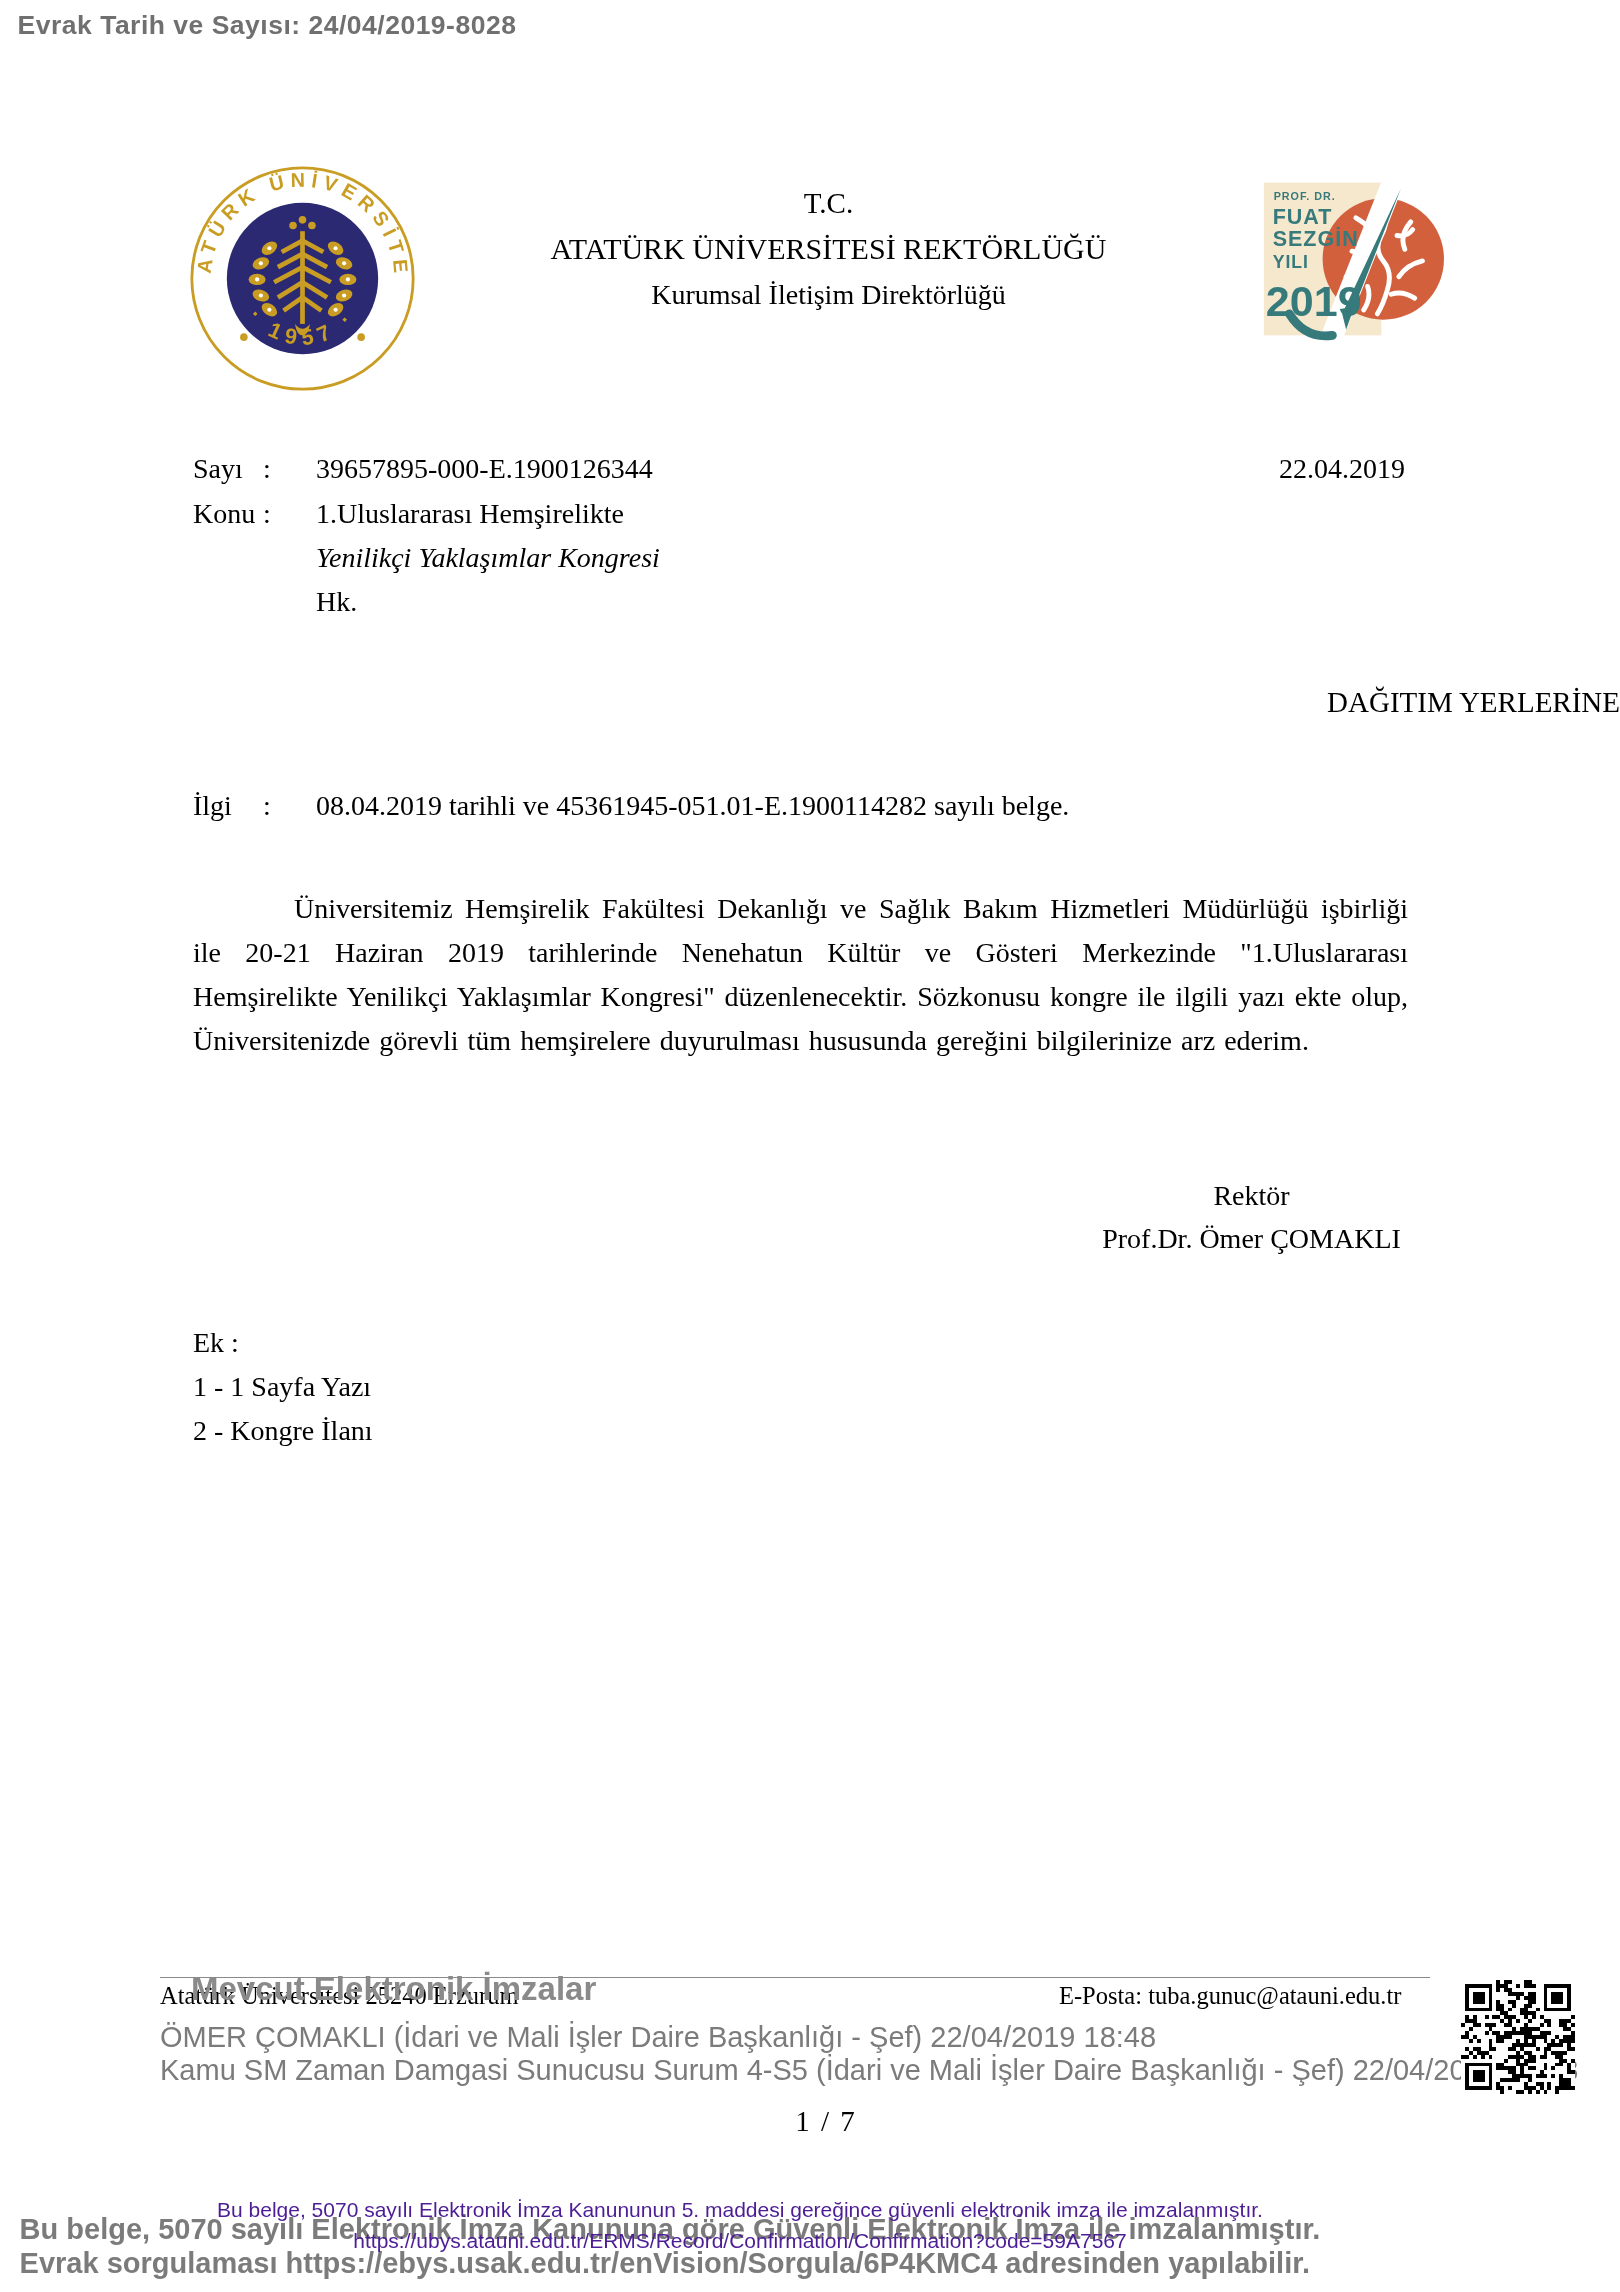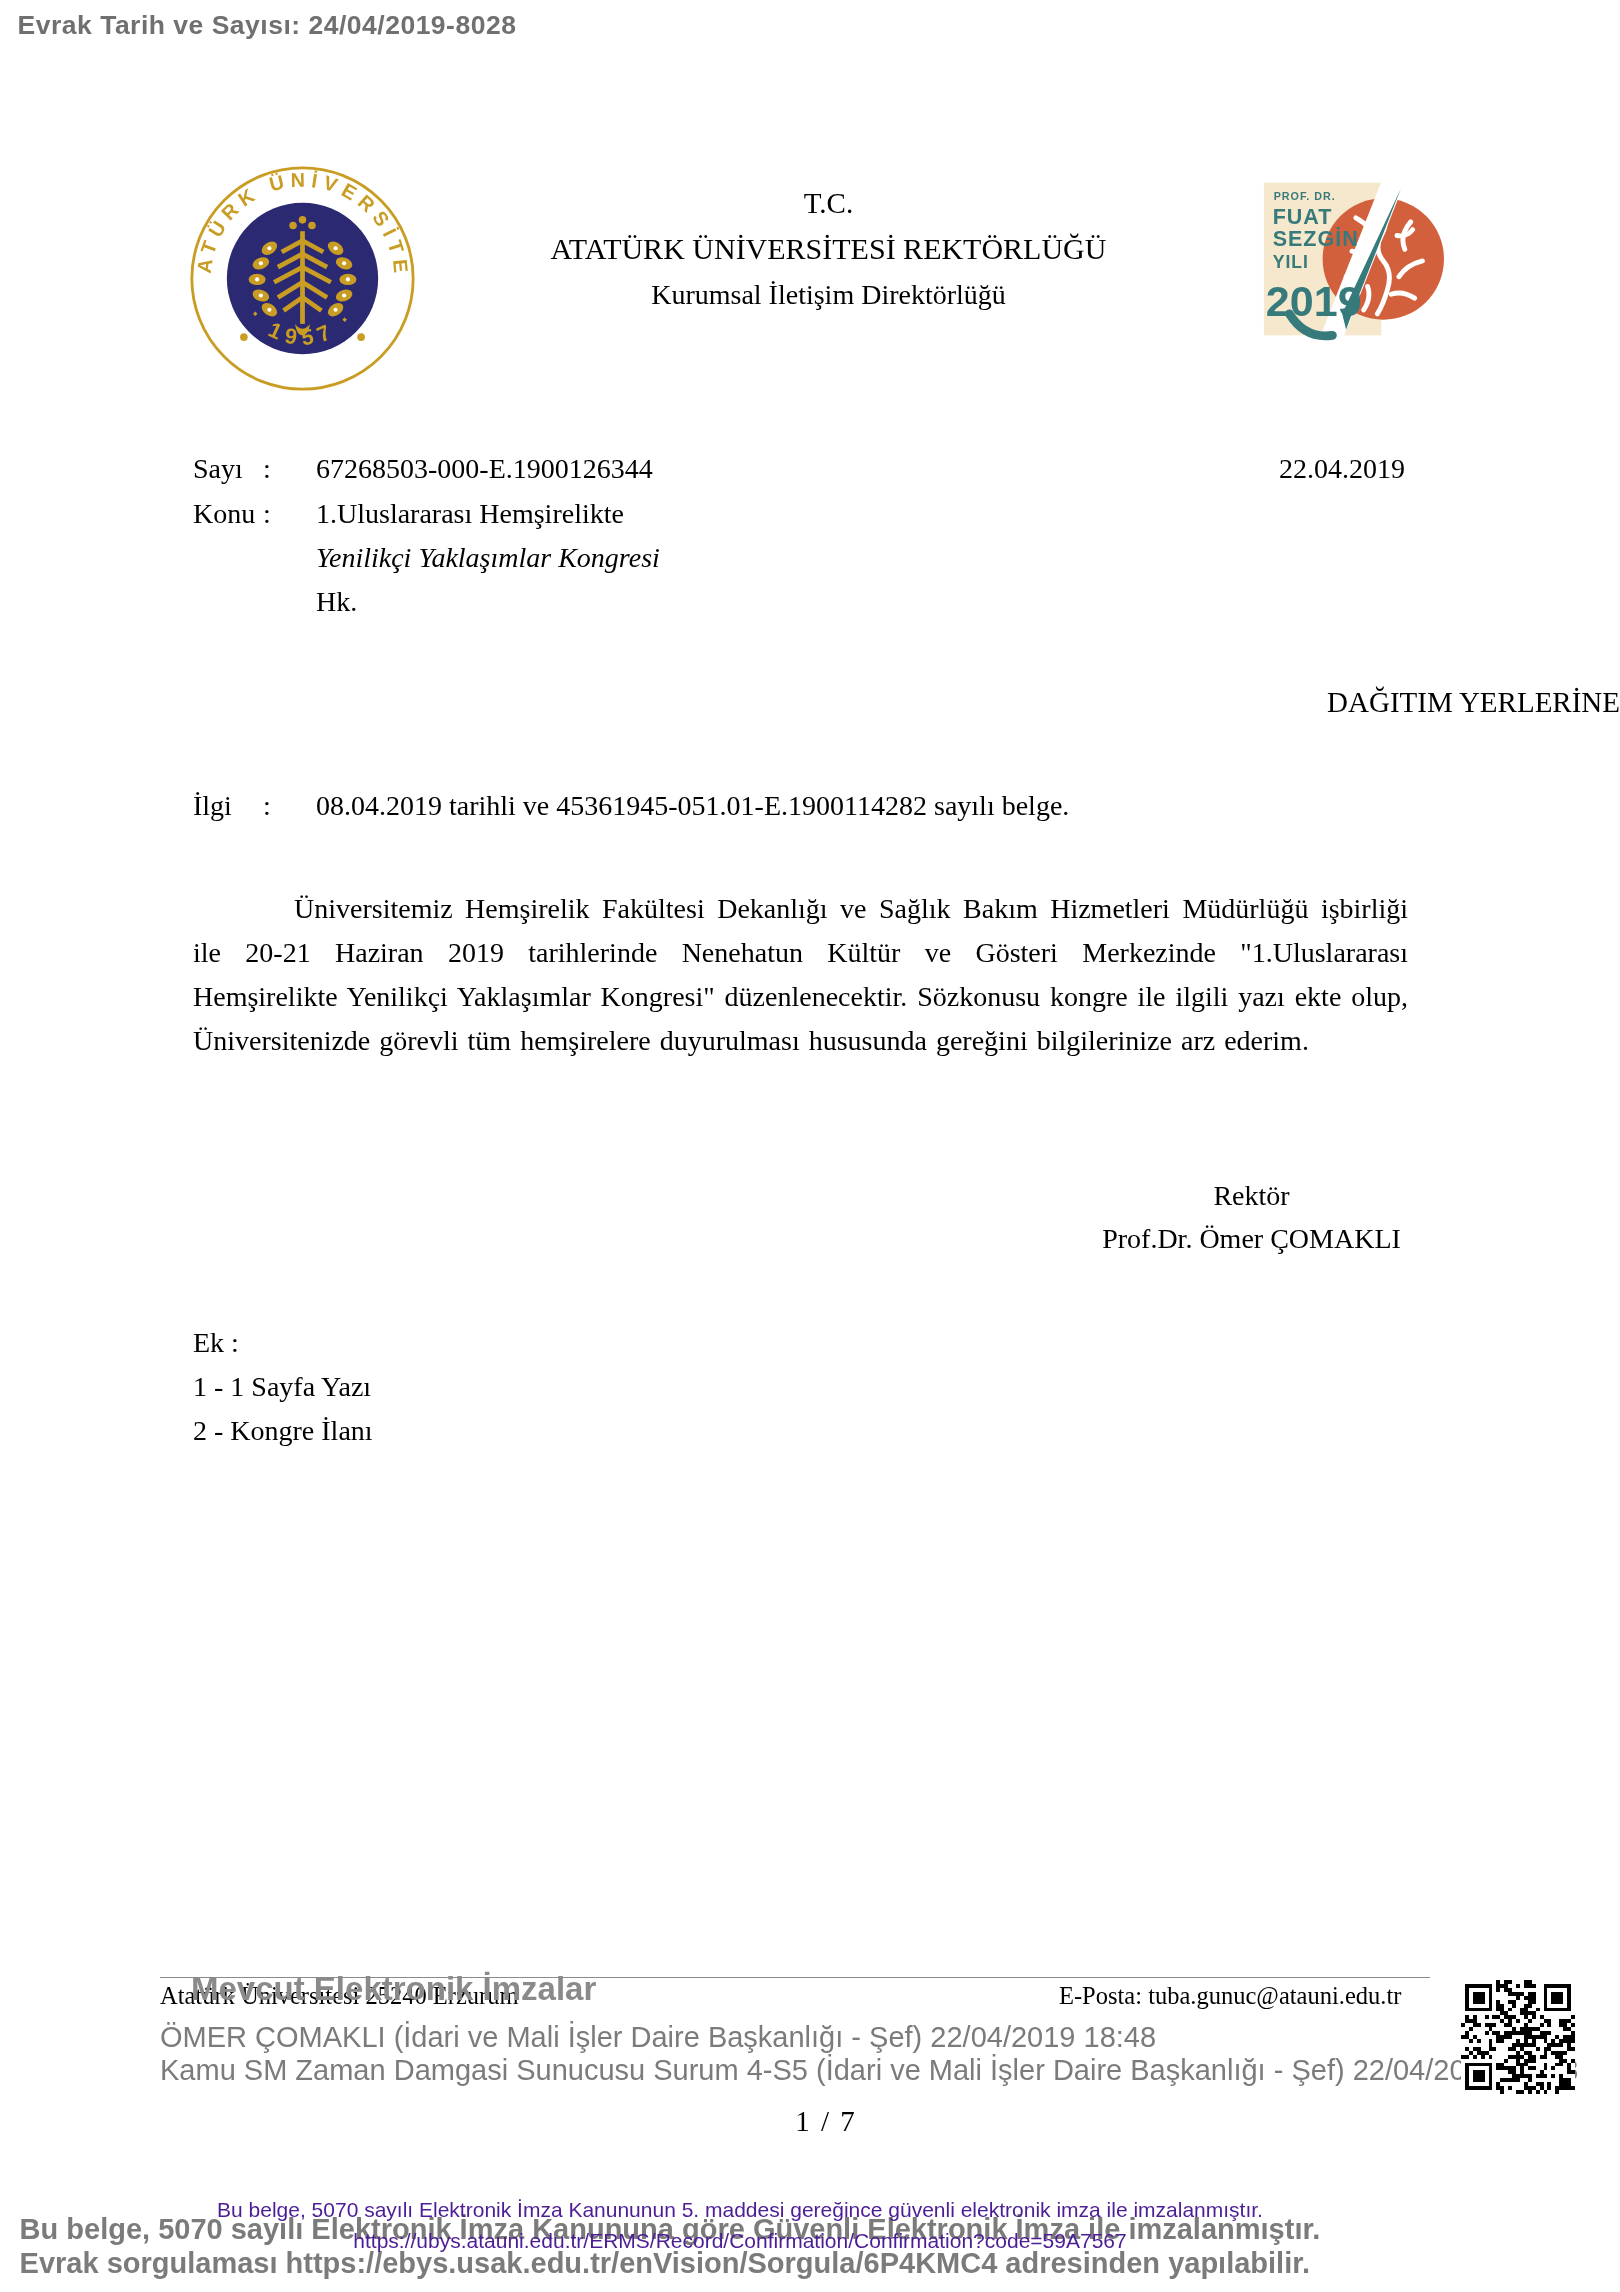--- a/index.html
+++ b/index.html
@@ -142,21 +142,21 @@
         <text x="15" y="103" font-size="18" font-weight="bold" letter-spacing="1">YILI</text>
         <text x="8" y="152" font-size="44" font-weight="bold" letter-spacing="0">2019</text>
       </g>
       <path d="M32 150 q16 26 44 22" stroke="#377a7c" stroke-width="9" fill="none" stroke-linecap="round"></path>
     </svg>
   </div>
 
   <div class="abs meta-row" style="top:453px;">
     <span class="meta-label">Sayı</span>
     <span class="meta-colon">:</span>
-    <span class="meta-value">67268503-000-E.1900126344</span>
+    <span class="meta-value">39657895-000-E.1900126344</span>
   </div>
   <div class="abs doc-date">22.04.2019</div>
 
   <div class="abs meta-row" style="top:498px;">
     <span class="meta-label">Konu</span>
     <span class="meta-colon">:</span>
     <span class="meta-value">1.Uluslararası Hemşirelikte</span>
   </div>
   <div class="abs konu-extra" style="top:542px;font-style:italic;">Yenilikçi Yaklaşımlar Kongresi</div>
   <div class="abs konu-extra" style="top:586px;">Hk.</div>

